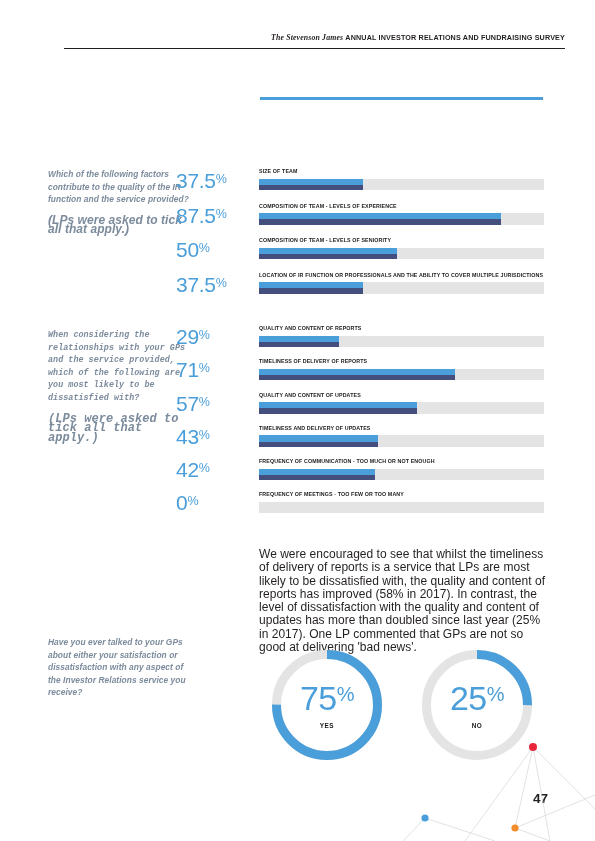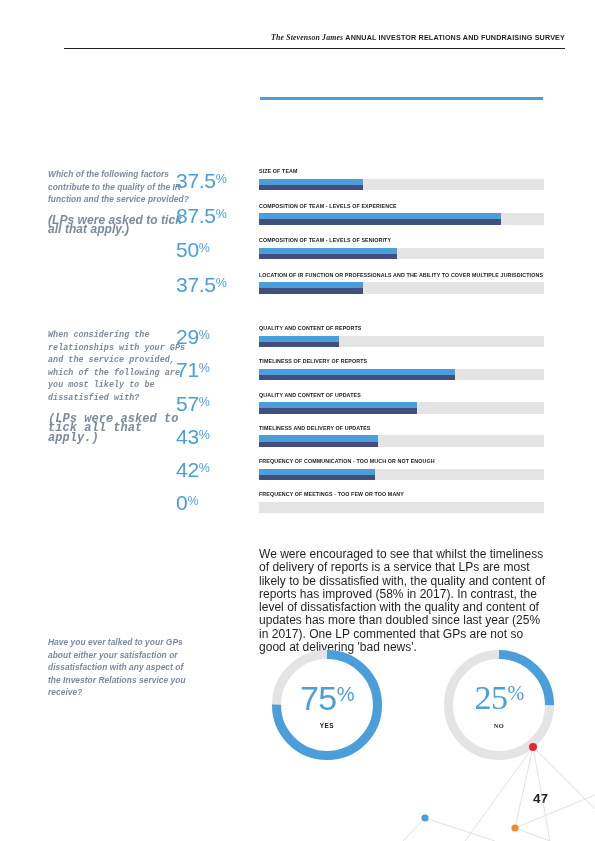--- a/index.html
+++ b/index.html
@@ -160,21 +160,21 @@
     letter-spacing: 0.02px;
   }
 
   
   .donut-wrap {
     position: absolute;
     width: 110px;
     height: 110px;
   }
   #donut-yes { left: 272px; top: 650px; }
-  #donut-no  { left: 444px; top: 650px; font-family: Liberation Serif, serif; }
+  #donut-no  { left: 422px; top: 650px; }
 
   .donut-svg { display: block; width: 110px; height: 110px; }
   .donut-track { fill: none; stroke: #e4e4e4; stroke-width: 9; }
   .donut-value { fill: none; stroke: #4a9ed9; stroke-width: 9; stroke-linecap: butt; }
 
   .donut-center {
     position: absolute;
     left: 0;
     top: 0;
     width: 110px;

